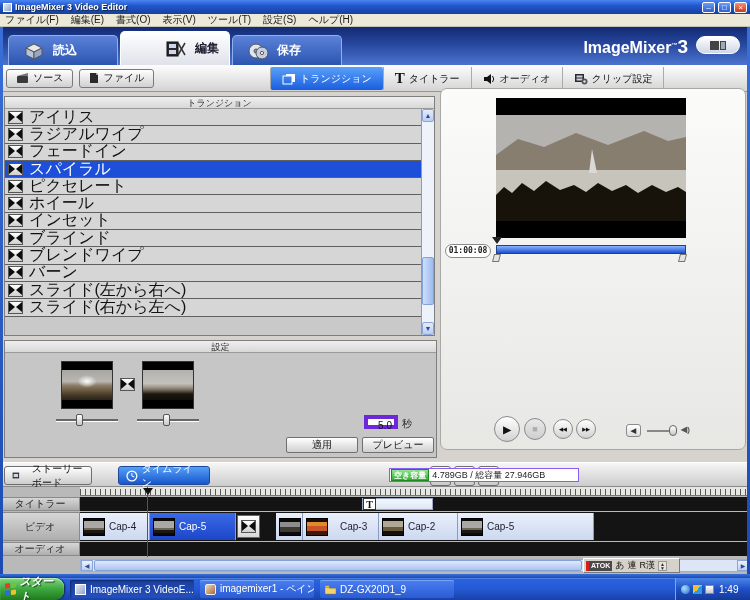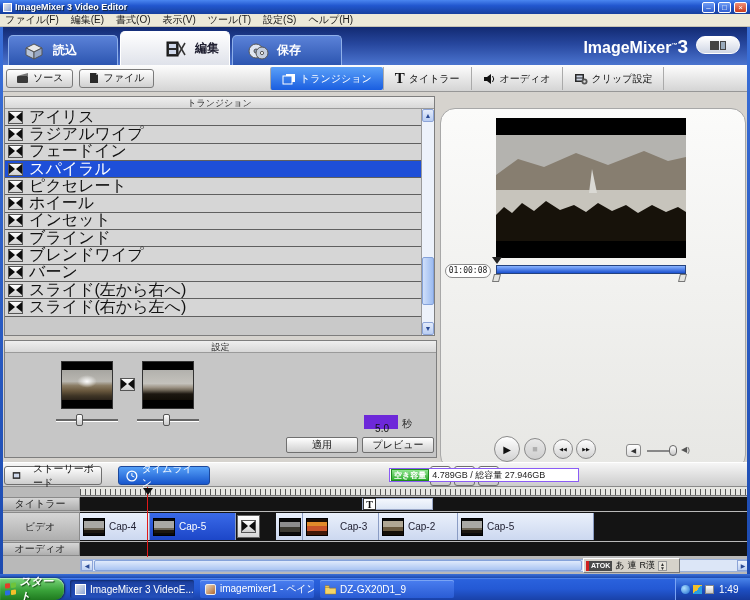--- a/index.html
+++ b/index.html
@@ -86,29 +86,29 @@
   .mini-photo .ph { position:absolute; left:0; right:0; top:8px; bottom:8px; }
   .ph1 { background:
     radial-gradient(ellipse 14px 9px at 50% 38%, rgba(255,255,255,.95) 0%, rgba(255,255,255,0) 70%),
     linear-gradient(180deg,#a7a6a1 0%,#b9b7b1 38%,#8a7c64 52%,#67563c 70%,#3f3526 86%,#2b231a 100%); }
   .ph2 { background:linear-gradient(180deg,#b2b1ad 0%,#c4c2bc 45%,#9d9486 58%,#776e5f 66%,#1c1710 80%,#120e07 100%); }
   .hslider { position:absolute; height:14px; width:62px; }
   .hslider .track { position:absolute; left:0; right:0; top:6px; height:2px; background:#666; box-shadow:0 1px 0 #fff; }
   .hslider .knob { position:absolute; top:1px; width:7px; height:12px; background:linear-gradient(#fdfdfd,#c8c8c8);
     border:1px solid #555; border-radius:2px; }
   #dur-box { position:absolute; left:359px; top:74px; width:34px; height:14px; background:#fff;
-    border:7px solid #6d28d9; font-size:10px; text-align:right; padding-right:2px; line-height:13px; color:#111; }
+    border:4px solid #6d28d9; font-size:10px; text-align:right; padding-right:2px; line-height:13px; color:#111; }
   #dur-unit { position:absolute; left:397px; top:76px; font-size:10px; color:#222; }
   .s-btn { position:absolute; top:96px; height:16px; border:1px solid #707070; border-radius:2px;
     background:linear-gradient(#ffffff,#cfcfcf); font-size:10px; color:#111;
     display:flex; align-items:center; justify-content:center; }
 
   
-  #preview-panel { left:440px; top:108px; width:306px; height:362px; border:1px solid #a8a8a8;
-    border-radius:15px; background:linear-gradient(#fbfbfa,#e7e7e4); }
+  #preview-panel { left:440px; top:88px; width:306px; height:362px; border:1px solid #a8a8a8;
+    border-radius:7px; background:linear-gradient(#fbfbfa,#e7e7e4);font-weight:bold; }
   #screen { position:absolute; left:55px; top:9px; width:190px; height:140px; background:#000; }
   #screen svg { position:absolute; left:0; top:17px; }
   #timecode { position:absolute; left:4px; top:155px; width:46px; height:14px; background:#fff;
     border:1px solid #8a8a8a; border-radius:7px; font-family:"DejaVu Sans Mono",monospace;
     font-size:8px; line-height:12px; text-align:center; color:#222; }
   #scrub-marker { position:absolute; left:51px; top:148px; width:0; height:0;
     border-left:5px solid transparent; border-right:5px solid transparent; border-top:7px solid #222; }
   #scrubber { position:absolute; left:55px; top:156px; width:190px; height:9px;
     background:linear-gradient(#8ab4ff,#1a50d0); border:1px solid #24427e; }
   .trim { position:absolute; top:165px; width:7px; height:8px; background:#e4e4e0; border:1px solid #777; transform:skewX(-14deg); }
@@ -419,21 +419,21 @@
   <div class="circle-btn" style="left:135px; top:330px; width:20px; height:20px; font-size:5px;">
       <span>▶▶</span>
     </div>
   <div id="vol-btn"><span>◀</span></div>
   <div id="vol-track"></div>
   <div id="vol-knob"></div>
   <div id="vol-icon">◀)</div>
 </div>
 
 <div id="tl-toolbar" class="abs">
-  <div class="tlb" style="left:4px; width:98px;gap:12px;">
+  <div class="tlb" style="left:4px; width:88px;gap:12px;">
     <svg width="12" height="11" viewBox="0 0 12 11">
       <rect x="1" y="1" width="10" height="9" fill="#2a2a2a"></rect>
       <rect x="2.5" y="3" width="7" height="5" fill="#cfd8ea"></rect>
     </svg>
     <span>ストーリーボード</span>
   </div>
   <div class="tlb active" style="left:118px; width:92px;">
     <svg width="12" height="12" viewBox="0 0 12 12">
       <circle cx="6" cy="6" r="5" fill="none" stroke="#fff" stroke-width="1.3"></circle>
       <line x1="6" y1="6" x2="6" y2="3" stroke="#fff"></line>

